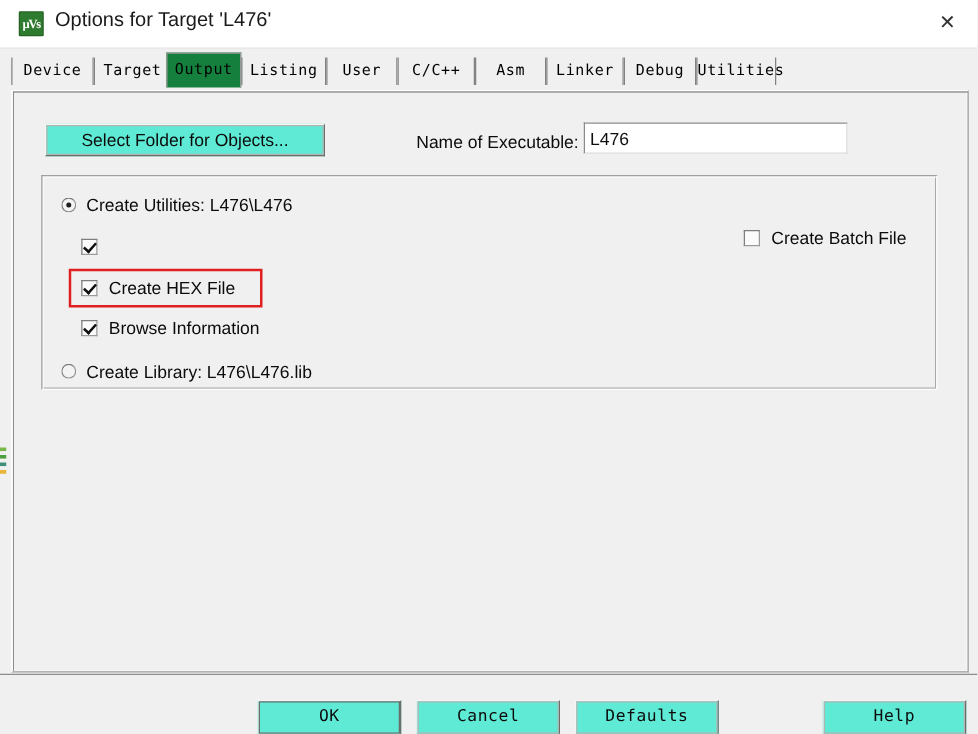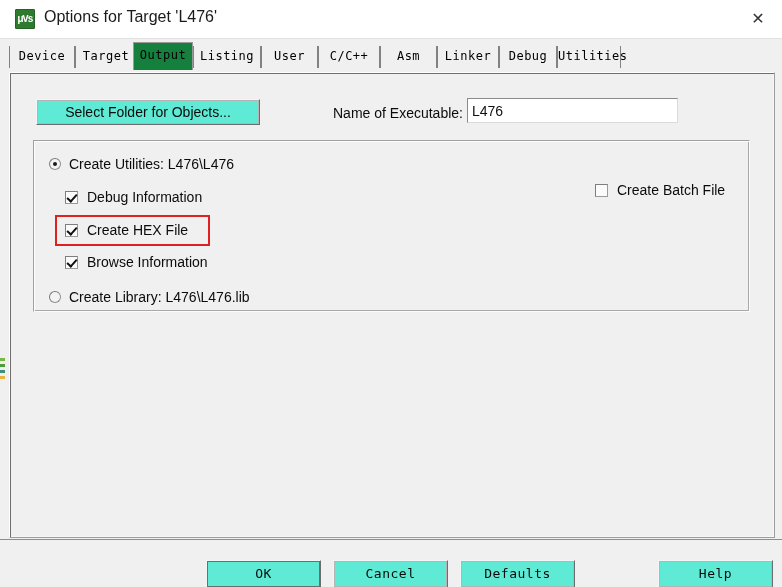--- a/index.html
+++ b/index.html
@@ -29,21 +29,21 @@
     left: 15px; top: 9px;
     width: 20px; height: 20px;
     background: #2e7a2e;
     border: 1px solid #256325;
     box-sizing: border-box;
     border-radius: 1px;
     color: #ffffff;
     font-size: 10px;
     line-height: 19px;
     text-align: center;
-    font-family: Liberation Mono, monospace;
+    font-family: Liberation Serif, serif;
     font-weight: bold;
     letter-spacing: -1px;
     overflow: hidden;
   }
   #title-text {
     position: absolute;
     left: 44px; top: 8px;
     font-size: 16px;
     color: #1a1a1a;
     font-family: "Liberation Sans", sans-serif;
@@ -308,21 +308,21 @@
 
 <input id="exec-input" type="text" placeholder="" value="L476" style="">
 
 <div id="groupbox"></div>
 
 <div class="radio-row" id="row-create-exec">
   <span class="radio-box on"></span><span>Create Utilities:  L476\L476</span>
 </div>
 
 <div class="check-row" id="row-debug-info">
-  <span class="check-box on"></span><span>Debug Information</span>
+  <span class="check-box on"></span>
 </div>
 
 <div class="check-row" id="row-create-hex">
   <span class="check-box on"></span><span>Create HEX File</span>
 </div>
 
 <div id="hex-highlight"></div>
 
 <div class="check-row" id="row-browse-info">
   <span class="check-box on"></span><span>Browse Information</span>

